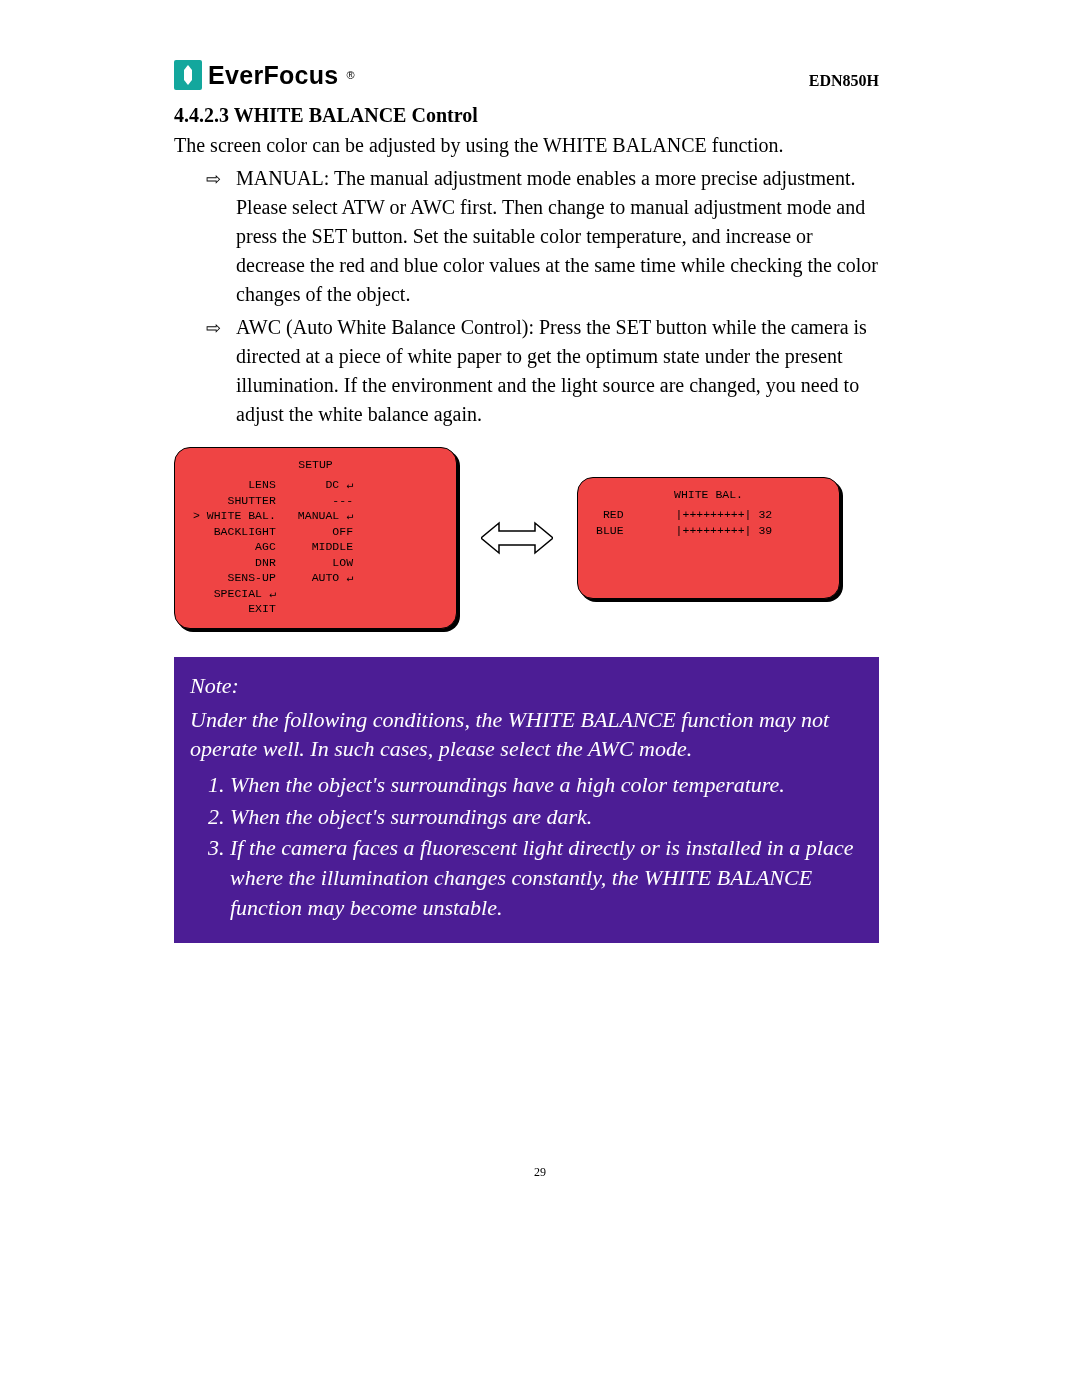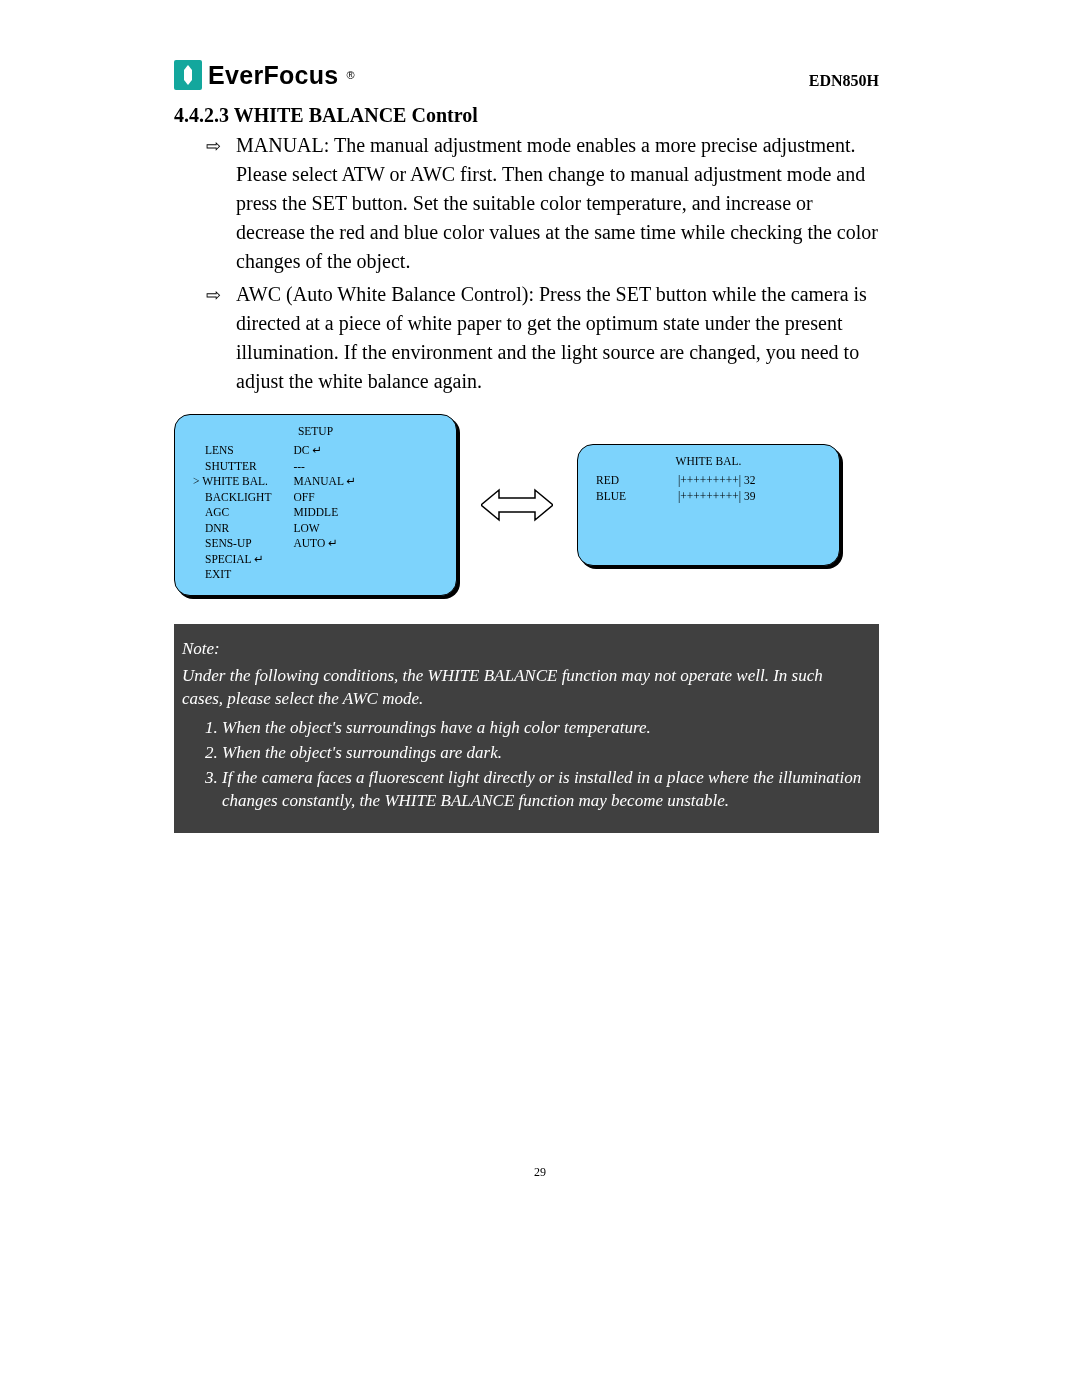--- a/index.html
+++ b/index.html
@@ -92,54 +92,54 @@
   .diagram-row {
     display: flex;
     align-items: center;
     gap: 24px;
     margin-top: 18px;
   }
   .osd-box {
     border: 1.5px solid #000;
     border-radius: 16px;
     box-shadow: 3px 3px 0 #000;
-    font-family: Liberation Serif, serif;
+    font-family: Liberation Mono, monospace;
     font-size: 11.5px;
     padding: 10px 18px 10px 18px;
-    background: #7dd3fc;
+    background: #ef4444;
     flex: 0 0 auto;
   }
   .osd1 { width: 245px; height: 160px; }
   .osd2 { width: 225px; height: 100px; }
   .osd-title { text-align: center; margin-bottom: 6px; }
-  .osd-cols { display: flex; gap: 22px; }
+  .osd-cols { display: flex; gap: 22px; text-align: right; }
   .osd-col { display: flex; flex-direction: column; line-height: 1.35; }
   .osd-row { white-space: nowrap; }
   .osd-sel::before { content: "> "; margin-left: -12px; }
   .osd-pad { padding-left: 12px; }
 
   .dbl-arrow {
     flex: 0 0 auto;
     width: 72px; height: 34px;
     display: flex; align-items: center; justify-content: center;
   }
   .dbl-arrow svg { width: 72px; height: 34px; }
 
   .osd2 .osd-cols { gap: 52px; margin-top: 6px; justify-content: flex-start; }
   .osd2 .labs { line-height: 1.35; }
   .osd2 .vals { line-height: 1.35; }
 
   
   .note {
     margin-top: 28px;
-    background: #404040;
+    background: #4c1d95;
     color: #ffffff;
-    padding: 14px 16px 18px 8px;
+    padding: 14px 16px 18px 16px;
     font-style: italic;
-    font-size: 17px;
+    font-size: 22px;
     line-height: 1.35;
   }
   .note-title { margin-bottom: 4px; }
   .note ol {
     margin: 6px 0 0 0;
     padding-left: 40px;
   }
   .note ol li { margin-bottom: 2px; }
   
   .pn-abs {
@@ -162,20 +162,21 @@
     </div>
     <div class="model">EDN850H</div>
   </div>
 
   <div class="sec-title">
     <span>4.4.2.3</span>
     <span> </span>
     <span>WHITE BALANCE Control</span>
   </div>
 
+  <div class="body intro">The screen color can be adjusted by using the WHITE BALANCE function.</div>
 
 
 
   <ul class="modes body">
     <li>MANUAL: The manual adjustment mode enables a more precise adjustment. Please select ATW or AWC first. Then change to manual adjustment mode and press the SET button. Set the suitable color temperature, and increase or decrease the red and blue color values at the same time while checking the color changes of the object.</li>
     <li>AWC (Auto White Balance Control): Press the SET button while the camera is directed at a piece of white paper to get the optimum state under the present illumination. If the environment and the light source are changed, you need to adjust the white balance again.</li>
   </ul>
 
   <div class="diagram-row">
     <div class="osd-box osd1">

